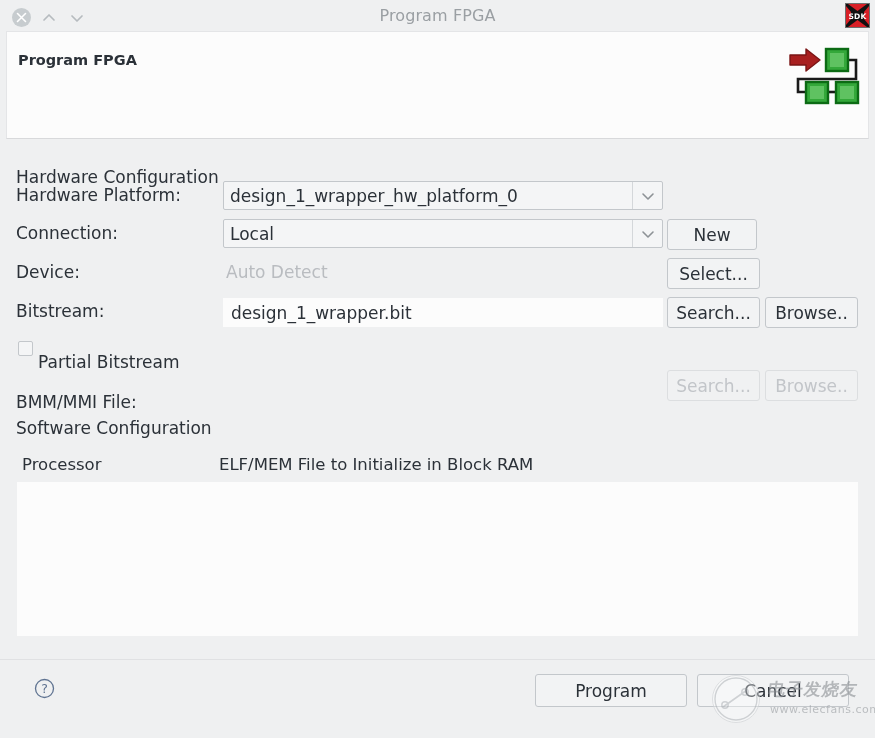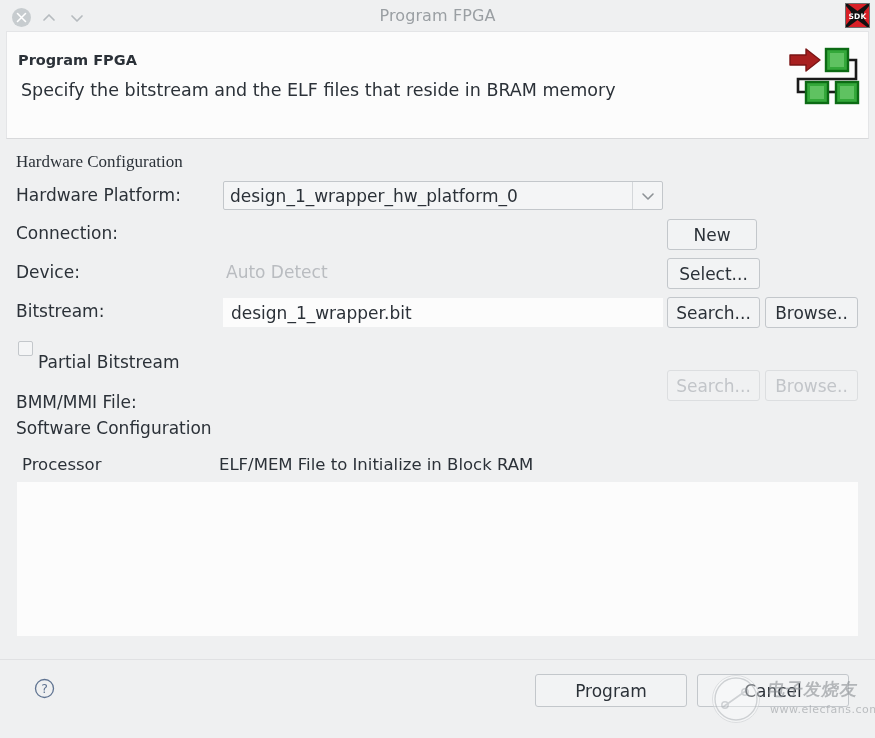--- a/index.html
+++ b/index.html
@@ -241,21 +241,20 @@
           <polygon points="2,23 11.5,16 21,23" fill="#d81f26"></polygon>
           <rect x="5" y="8" width="13" height="7" fill="#111111"></rect>
         </svg>
         <div id="sdk-text">SDK</div>
       </div>
     </div>
   </div>
 
   <div id="header">
     <div id="header-title">Program FPGA</div>
-    <div id="header-desc">Specify the bitstream and the ELF files that reside in BRAM memory</div>
 
     <div id="header-icon">
       <svg width="76" height="62" viewBox="0 0 76 62">
 
         <path d="M60 16 L70 16 L70 35 L12 35 L12 48 L26 48" stroke="#1a1a1a" stroke-width="2.6" fill="none"></path>
         <path d="M42 48 L50 48" stroke="#1a1a1a" stroke-width="2.6" fill="none"></path>
 
         <path d="M4 11 L20 11 L20 5 L34 16 L20 27 L20 21 L4 21 Z" fill="#a81f1f" stroke="#7a1414" stroke-width="1.4" stroke-linejoin="round"></path>
 
         <rect x="40" y="5" width="22" height="22" fill="#34a83a" stroke="#0c6b14" stroke-width="2.4"></rect>
@@ -265,33 +264,41 @@
         <rect x="24" y="42" width="14" height="13" fill="#5fc261" stroke="none"></rect>
 
         <rect x="50" y="38" width="22" height="21" fill="#34a83a" stroke="#0c6b14" stroke-width="2.4"></rect>
         <rect x="54" y="42" width="14" height="13" fill="#5fc261" stroke="none"></rect>
       </svg>
     </div>
   </div>
 
   <div id="body">
 
-    <div class="group-label" style="left:16px; top:13px;font-family:Liberation Serif, serif;">Hardware Configuration</div>
+    <div class="group-label" style="left:16px; top:28px;">Hardware Configuration</div>
 
     <div class="field-label" style="left:16px; top:46px;">Hardware Platform:</div>
     <div class="combo" style="left:223px; top:42px; width:440px;">
       <div class="combo-text">design_1_wrapper_hw_platform_0</div>
       <div class="combo-arrow">
         <svg width="14" height="10" viewBox="0 0 14 10">
           <path d="M2 3 L7 8 L12 3" stroke="#8d9296" stroke-width="1.6" fill="none" stroke-linecap="round" stroke-linejoin="round"></path>
         </svg>
       </div>
     </div>
 
     <div class="field-label" style="left:16px; top:84px;">Connection:</div>
+    <div class="combo" style="left:223px; top:80px; width:440px;">
+      <div class="combo-text">Local</div>
+      <div class="combo-arrow">
+        <svg width="14" height="10" viewBox="0 0 14 10">
+          <path d="M2 3 L7 8 L12 3" stroke="#8d9296" stroke-width="1.6" fill="none" stroke-linecap="round" stroke-linejoin="round"></path>
+        </svg>
+      </div>
+    </div>
     <div class="btn" style="left:667px; top:80px; width:90px;">New</div>
 
     <div class="field-label" style="left:16px; top:123px;">Device:</div>
     <div class="static-dim" style="left:226px; top:123px;">Auto Detect</div>
     <div class="btn" style="left:667px; top:119px; width:93px;">Select...</div>
 
     <div class="field-label" style="left:16px; top:162px;">Bitstream:</div>
     <div class="textinput" style="left:223px; top:159px; width:440px;">design_1_wrapper.bit</div>
     <div class="btn" style="left:667px; top:158px; width:93px;">Search...</div>
     <div class="btn" style="left:765px; top:158px; width:93px;">Browse..</div>

